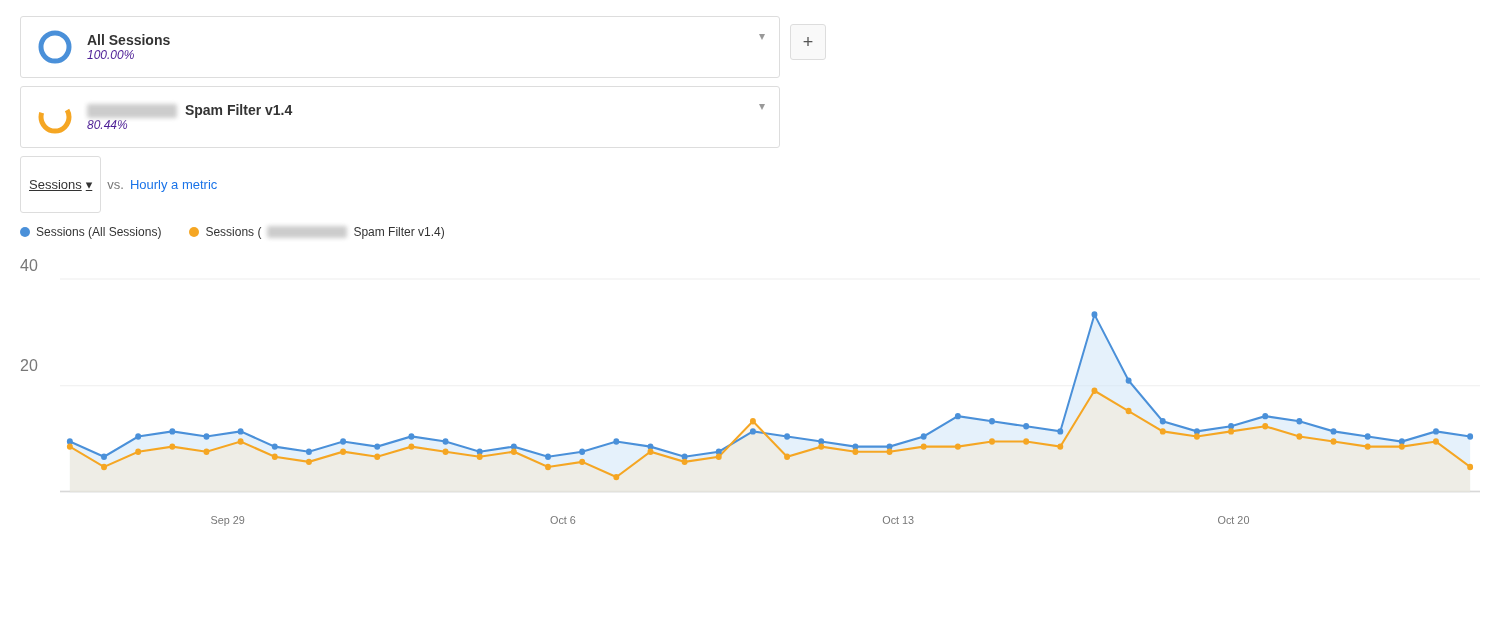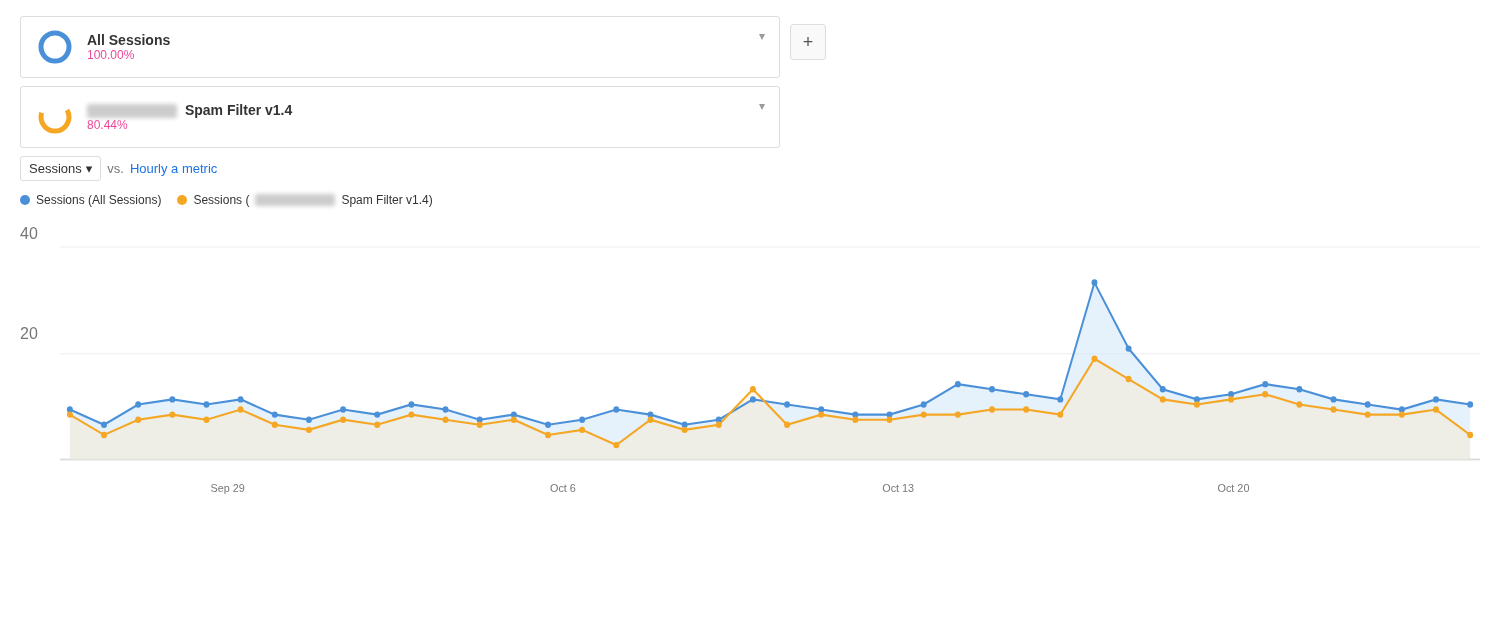--- a/index.html
+++ b/index.html
@@ -40,21 +40,22 @@
     }
 
     .segment-card-title {
       font-size: 14px;
       font-weight: bold;
       color: #333;
     }
 
     .segment-card-pct {
       font-size: 12px;
-      color: #ec4899;
+      color: #4c1d95;
+      font-style: italic;
     }
 
     .segment-card-chevron {
       position: absolute;
       right: 14px;
       top: 12px;
       color: #999;
       font-size: 12px;
     }
 
@@ -128,27 +129,28 @@
 
     .metric-left {
       display: flex;
       align-items: center;
       gap: 6px;
     }
 
     .metric-dropdown {
       border: 1px solid #ddd;
       border-radius: 3px;
-      padding: 4px 8px;
+      padding: 20px 8px;
       font-size: 13px;
       background: #fff;
       cursor: pointer;
       display: flex;
       align-items: center;
       gap: 4px;
+      text-decoration: underline;
     }
 
     .vs-label {
       color: #777;
       font-size: 13px;
     }
 
     .select-metric-link {
       color: #1a73e8;
       font-size: 13px;
@@ -180,21 +182,21 @@
       border-radius: 3px 0 0 3px;
     }
 
     .time-btn:last-child {
       border-radius: 0 3px 3px 0;
     }
 
     
     .chart-legend {
       display: flex;
-      gap: 16px;
+      gap: 28px;
       margin-bottom: 8px;
       font-size: 12px;
     }
 
     .legend-item {
       display: flex;
       align-items: center;
       gap: 6px;
     }
 

